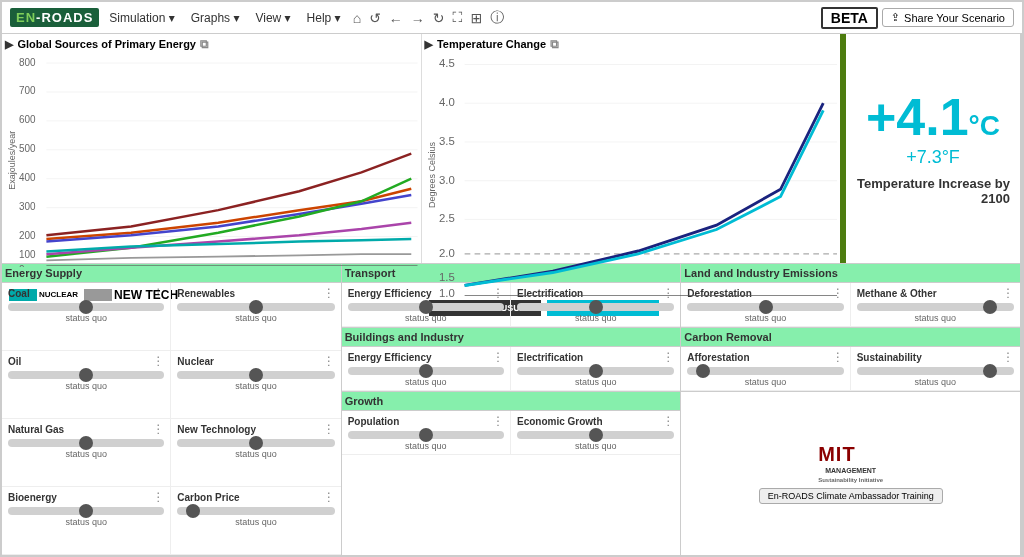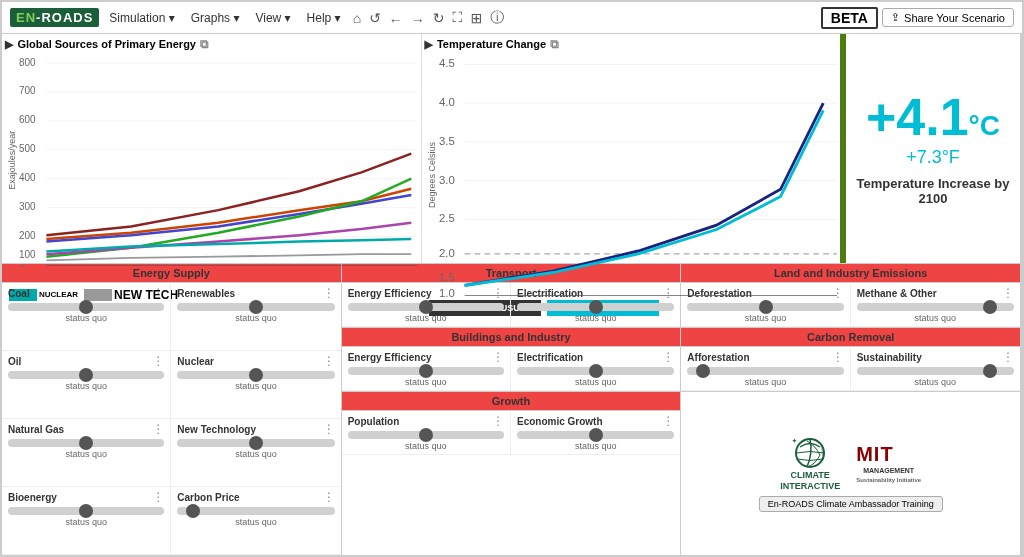--- a/index.html
+++ b/index.html
@@ -18,31 +18,31 @@
     .beta-badge { background: #fff; border: 2px solid #333; font-weight: bold; font-size: 14px; padding: 1px 8px; border-radius: 2px; }
     .share-btn { background: #fff; border: 1px solid #aaa; font-size: 11px; padding: 2px 8px; border-radius: 3px; cursor: pointer; display: flex; align-items: center; gap: 4px; }
     .chart-title-row { display: flex; align-items: center; font-weight: bold; font-size: 11px; gap: 4px; margin-bottom: 2px; }
     .chart-title-row .copy-icon { color: #888; cursor: pointer; font-size: 12px; }
 
     
     .temp-display { flex: 0 0 180px; display: flex; flex-direction: column; align-items: center; justify-content: center; padding: 10px; border-left: 6px solid #4d7c0f; }
     .temp-big { color: #00bcd4; font-size: 52px; font-weight: bold; line-height: 1; }
     .temp-deg { font-size: 28px; }
     .temp-f { color: #00bcd4; font-size: 18px; margin-top: 4px; }
-    .temp-label { font-weight: bold; font-size: 13px; text-align: center; margin-top: 8px; color: #333; }
+    .temp-label { font-weight: bold; font-size: 13px; text-align: right; margin-top: 8px; color: #333; }
 
     
     .legend-row { display: flex; gap: 6px; align-items: center; padding: 3px 4px; background: #fff; flex-wrap: wrap; }
     .legend-item { display: flex; align-items: center; gap: 2px; font-size: 9px; font-weight: bold; }
     .legend-color { width: 28px; height: 12px; display: inline-block; }
     .legend-scenario { display: flex; gap: 6px; padding: 3px 4px; }
     .legend-btn { font-size: 9px; font-weight: bold; padding: 2px 8px; border: 1px solid #333; }
     .legend-btn.bau { background: #333; color: #fff; }
     .legend-btn.current { background: #00bcd4; color: #fff; border-color: #00bcd4; }
-    .section-header { background: #ef4444; text-align: center; font-size: 11px; font-weight: bold; padding: 3px; border-bottom: 1px solid #ccc; color: #333; }
+    .section-header { background: #86efac; font-size: 11px; font-weight: bold; padding: 3px; border-bottom: 1px solid #ccc; color: #333; }
     .slider-grid { display: flex; flex-wrap: wrap; flex: 1; }
     .slider-cell { width: 50%; padding: 3px 6px; border-right: 1px solid #eee; border-bottom: 1px solid #eee; display: flex; flex-direction: column; }
     .slider-cell:nth-child(even) { border-right: none; }
     .slider-header { display: flex; justify-content: space-between; align-items: center; margin-bottom: 1px; }
     .slider-name { font-size: 10px; font-weight: bold; color: #333; }
     .slider-menu { color: #888; cursor: pointer; font-size: 12px; }
     .slider-track-container { position: relative; margin: 2px 0; }
     .slider-track { width: 100%; height: 8px; background: #d0d0d0; border-radius: 4px; position: relative; }
     .slider-thumb { width: 14px; height: 14px; background: #555; border-radius: 50%; position: absolute; top: -3px; cursor: pointer; transform: translateX(-50%); }
     .slider-label { font-size: 9px; color: #666; text-align: center; }
@@ -483,33 +483,20 @@
                     <div class="slider-thumb" style="left:85%;"></div>
                   </div>
               </div>
               <div class="slider-label">status quo</div>
             </div>
           </div>
 
           <div style="flex:1; display:flex; flex-direction:column; align-items:center; justify-content:center; padding:6px; gap:4px;">
             <div style="display:flex; gap:16px; align-items:center; justify-content:center;">
 
-              <div style="display:flex; flex-direction:column; align-items:center;">
-                <svg width="50" height="35" viewBox="0 0 50 35">
-                  <circle cx="25" cy="18" r="14" fill="none" stroke="#1a5f3a" stroke-width="2"></circle>
-                  <path d="M15,12 Q25,5 35,12" fill="none" stroke="#1a5f3a" stroke-width="1.5"></path>
-                  <path d="M25,4 Q28,18 22,32" fill="none" stroke="#1a5f3a" stroke-width="1.5"></path>
-                  <path d="M11,18 Q25,15 39,18" fill="none" stroke="#1a5f3a" stroke-width="1"></path>
-                  <path d="M12,24 Q25,27 38,24" fill="none" stroke="#1a5f3a" stroke-width="1"></path>
-                  <path d="M22,6 Q30,10 35,20 Q30,30 22,32" fill="none" stroke="#1a5f3a" stroke-width="1"></path>
-                  <path d="M35,8 Q42,15 38,26" fill="#1a5f3a" stroke="none" opacity="0.3"></path>
-                  <text x="7" y="8" font-size="6" fill="#1a5f3a" font-weight="bold">✦</text>
-                </svg>
-                <div style="font-size:9px; font-weight:bold; color:#1a5f3a; text-align:center; line-height:1.2;">CLIMATE<br>INTERACTIVE</div>
-              </div>
 
               <div style="display:flex; flex-direction:column; align-items:flex-start;">
                 <div style="font-size:20px; font-weight:bold; color:#8b0000; letter-spacing:1px;">MIT</div>
                 <div style="font-size:7px; font-weight:bold; color:#333; text-align:center; line-height:1.3;">MANAGEMENT<br><span style="font-size:6px; color:#666;">Sustainability Initiative</span></div>
               </div>
             </div>
             <button class="ambassador-btn">En-ROADS Climate Ambassador Training</button>
           </div>
         </div>
 

